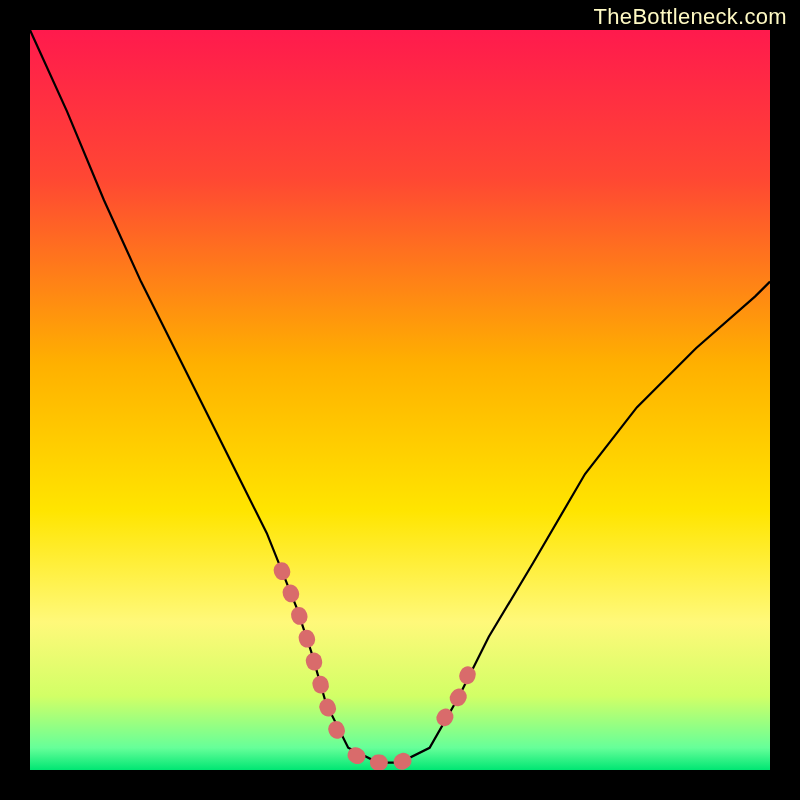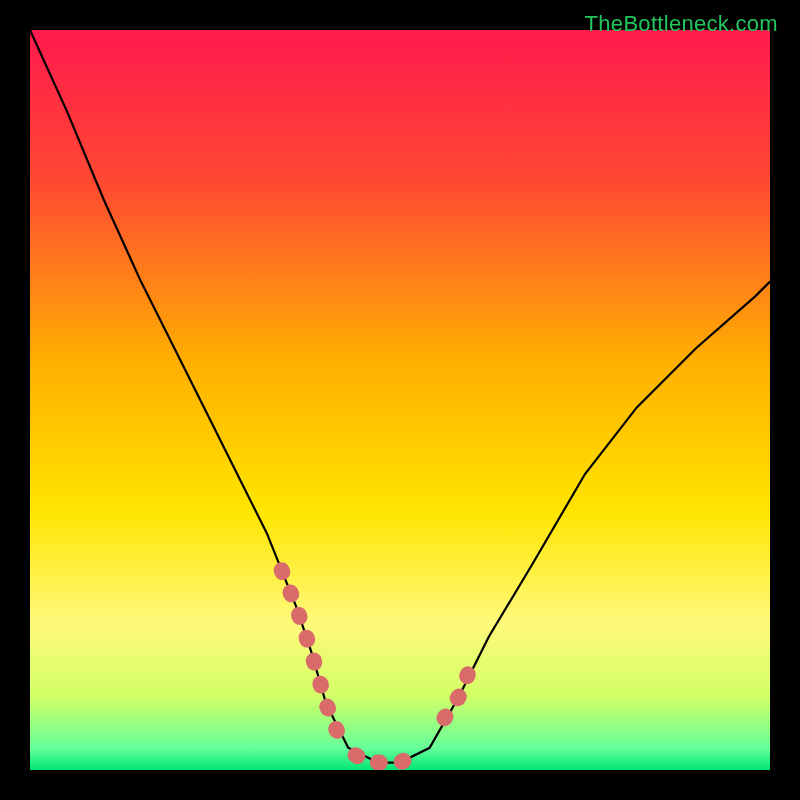--- a/index.html
+++ b/index.html
@@ -15,27 +15,26 @@
     position: absolute;
     top: 0;
     left: 0;
     width: 800px;
     height: 800px;
     background: #000;
   }
   .watermark {
     position: absolute;
     top: 4px;
-    right: 22px;
-    color: #22c55e;
+    right: 13px;
+    color: #fef9c3;
     font-size: 22px;
     font-weight: 500;
     letter-spacing: 0.3px;
     z-index: 50;
-    margin-top: 7px;
   }
   .plot {
     position: absolute;
     top: 30px;
     left: 30px;
     width: 740px;
     height: 740px;
   }
   svg {
     display: block;

